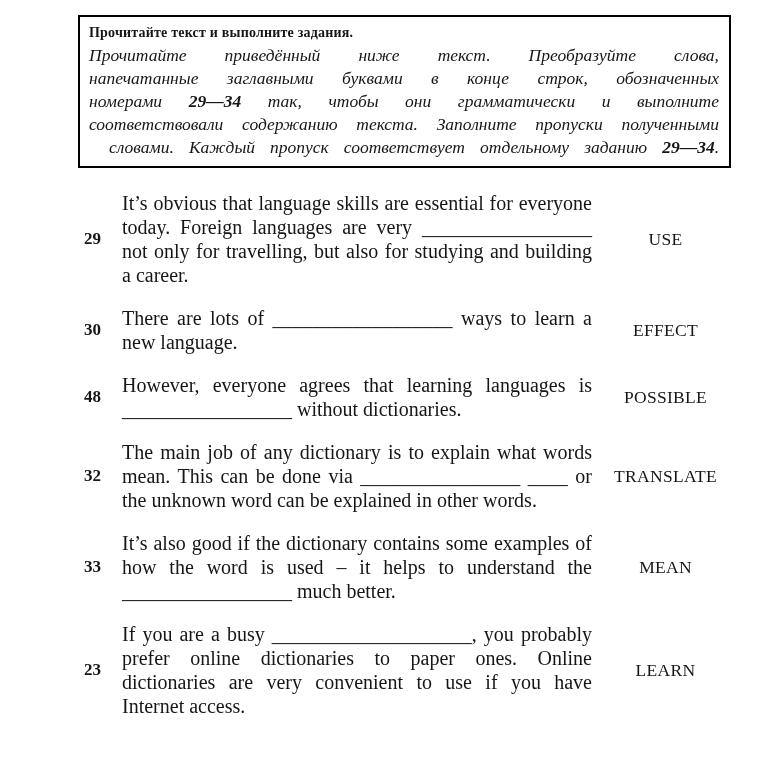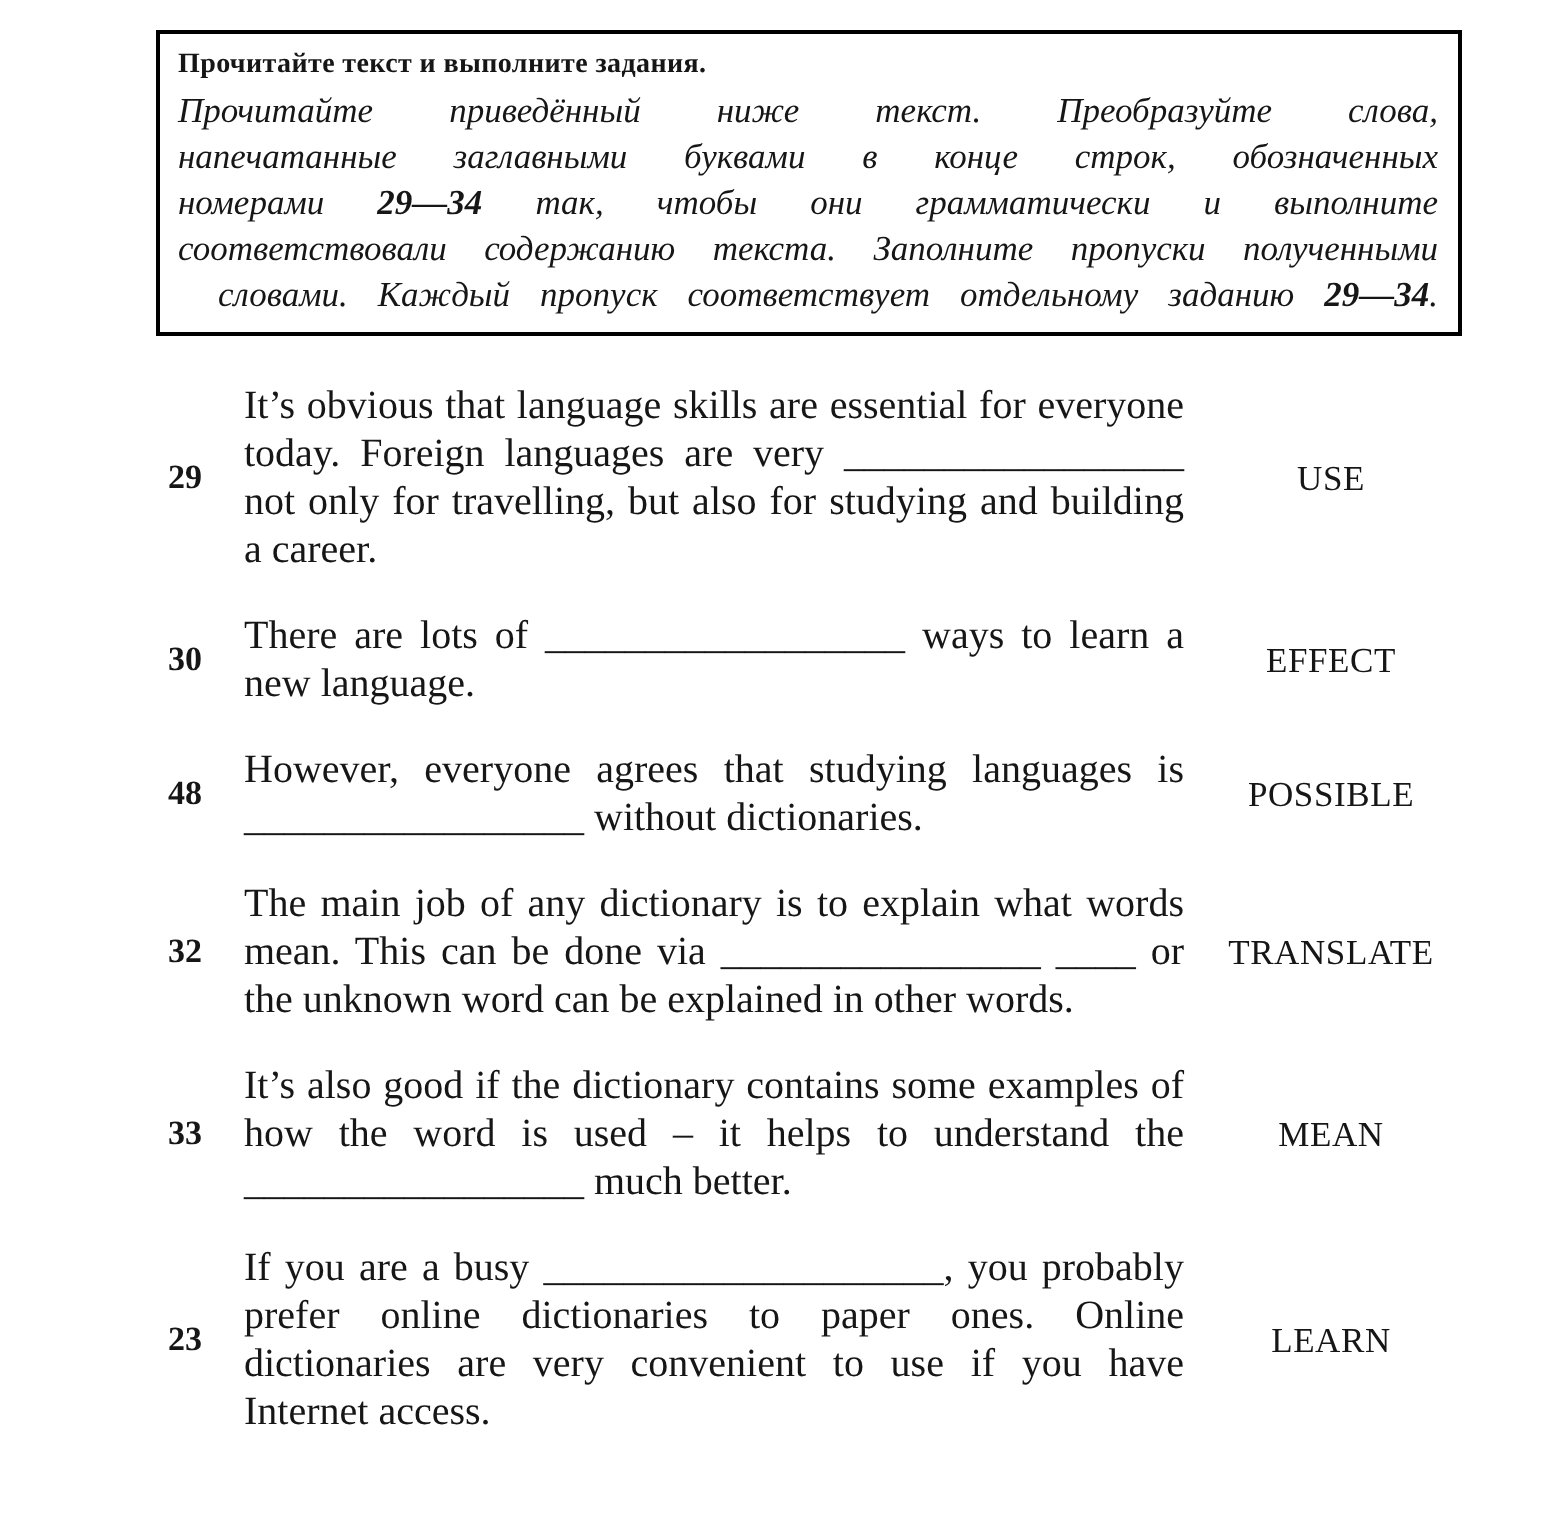--- a/index.html
+++ b/index.html
@@ -102,21 +102,21 @@
     </div>
 
     <div class="task">
       <div class="task-num">30</div>
       <div class="task-text">There are lots of __________________ ways to learn a new language.</div>
       <div class="task-keyword">EFFECT</div>
     </div>
 
     <div class="task">
       <div class="task-num">48</div>
-      <div class="task-text">However, everyone agrees that studying languages is _________________ without dictionaries.</div>
+      <div class="task-text">However, everyone agrees that learning languages is _________________ without dictionaries.</div>
       <div class="task-keyword">POSSIBLE</div>
     </div>
 
     <div class="task">
       <div class="task-num">32</div>
       <div class="task-text">The main job of any dictionary is to explain what words mean. This can be done via ________________ ____ or the unknown word can be explained in other words.</div>
       <div class="task-keyword">TRANSLATE</div>
     </div>
 
     <div class="task">

